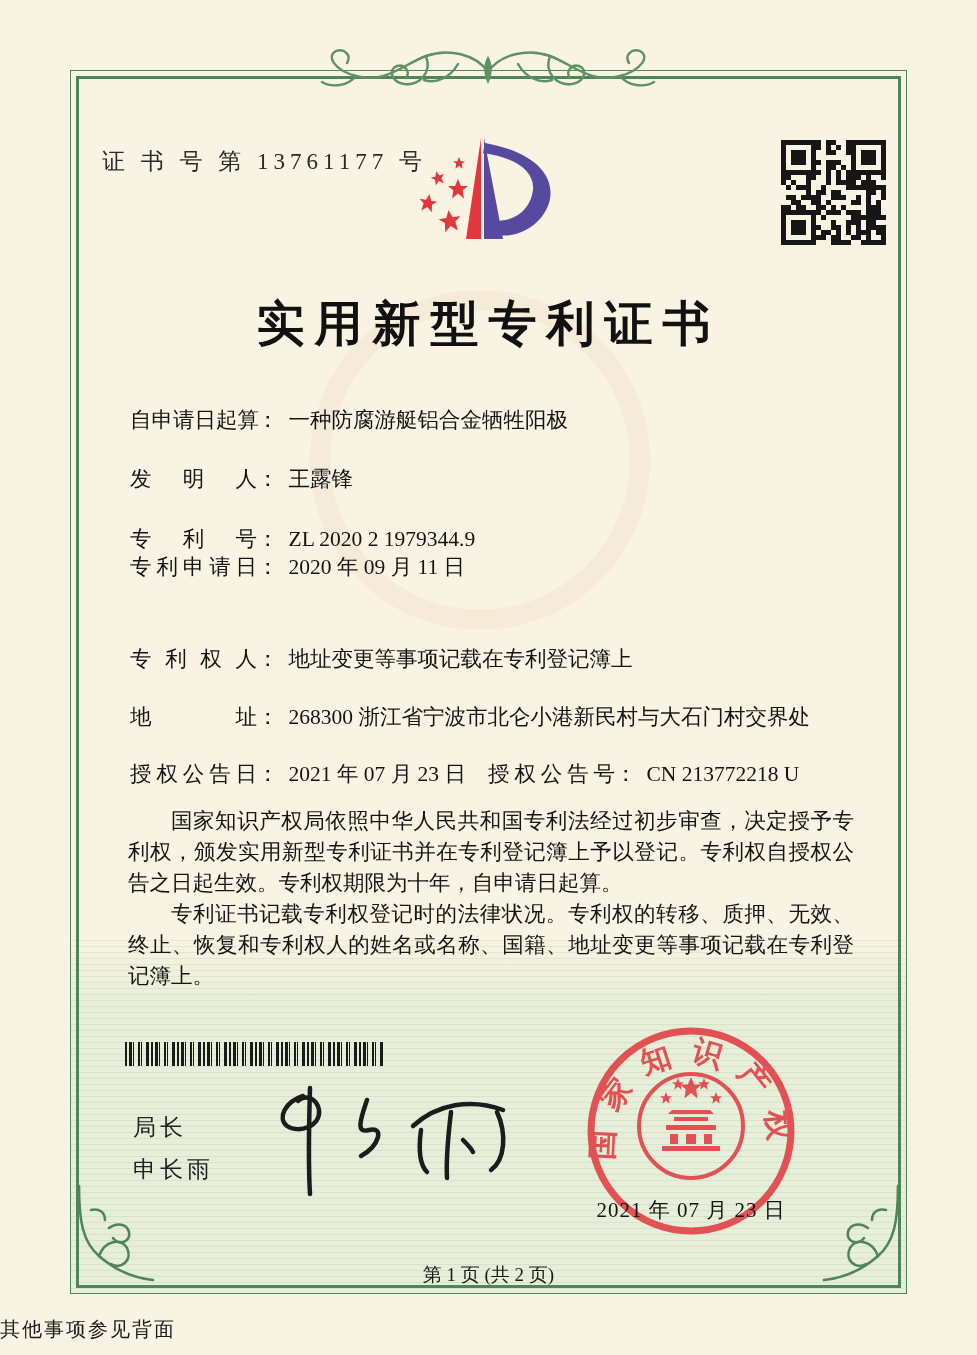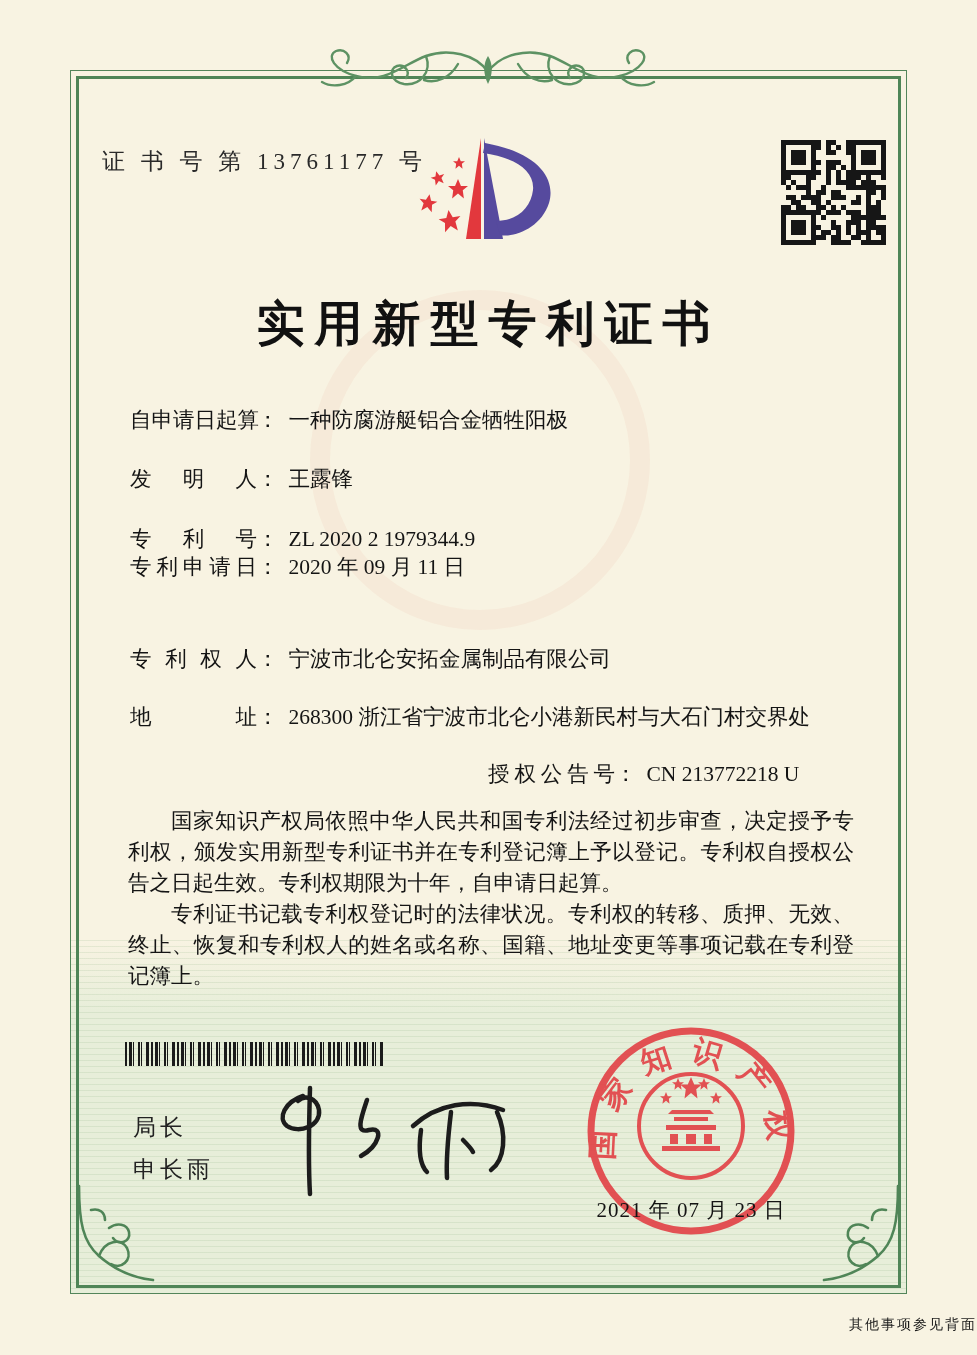--- a/index.html
+++ b/index.html
@@ -62,22 +62,22 @@
   .signer-name { position:absolute; left:133px; top:1154px; font-size:23px; letter-spacing:4px;
     font-family:"Liberation Sans","DejaVu Sans",sans-serif; color:#222; }
   .signature { position:absolute; left:265px; top:1082px; }
 
   .seal { position:absolute; left:582px; top:1022px; width:218px; height:218px; }
   .seal-date { position:absolute; left:582px; top:1196px; width:218px; text-align:center;
     font-size:21px; letter-spacing:1px; color:#131313; }
 
   .page-indicator { position:absolute; left:0; top:1262px; width:100%; text-align:center;
     font-size:19px; color:#1a1a1a; }
-  .back-note { position:absolute; left:0; top:1316px; width:100%; text-align:right;
-    font-size:14px; color:#1a1a1a; letter-spacing:2px; }
+  .back-note { position:absolute; left:0; top:1316px; width:100%; text-align:left;
+    font-size:20px; color:#1a1a1a; letter-spacing:2px; }
 </style>
 </head>
 <body>
 
 <div class="page">
 
   <div class="watermark"></div>
   <div class="band"></div>
   <div class="frame-outer"></div>
   <div class="frame-inner"></div>
@@ -401,24 +401,27 @@
   <div class="field" style="top:464px">
     <span class="lbl">发明人</span><span class="col">：</span><span>王露锋</span>
   </div>
   <div class="field" style="top:524px">
     <span class="lbl">专利号</span><span class="col">：</span><span>ZL 2020 2 1979344.9</span>
   </div>
   <div class="field" style="top:552px">
     <span class="lbl">专利申请日</span><span class="col">：</span><span>2020 年 09 月 11 日</span>
   </div>
   <div class="field" style="top:644px">
-    <span class="lbl">专利权人</span><span class="col">：</span><span>宁波市北仑安拓金属制品有限公司</span>
+    <span class="lbl">专利权人</span><span class="col">：</span><span>地址变更等事项记载在专利登记簿上</span>
   </div>
   <div class="field" style="top:702px">
     <span class="lbl">地址</span><span class="col">：</span><span>268300  浙江省宁波市北仑小港新民村与大石门村交界处</span>
+  </div>
+  <div class="field" style="top:759px">
+    <span class="lbl">授权公告日</span><span class="col">：</span><span>2021 年 07 月 23 日</span>
   </div>
   <div class="field right2" style="top:759px">
     <span class="lbl">授权公告号</span><span class="col">：</span><span>CN 213772218 U</span>
   </div>
 
   <div class="body-text">
     <p>国家知识产权局依照中华人民共和国专利法经过初步审查，决定授予专利权，颁发实用新型专利证书并在专利登记簿上予以登记。专利权自授权公告之日起生效。专利权期限为十年，自申请日起算。</p>
     <p>专利证书记载专利权登记时的法律状况。专利权的转移、质押、无效、终止、恢复和专利权人的姓名或名称、国籍、地址变更等事项记载在专利登记簿上。</p>
   </div>
 
@@ -462,15 +465,16 @@
         <rect x="84" y="103" width="50" height="5"></rect>
         <rect x="88" y="112" width="8" height="10"></rect>
         <rect x="104" y="112" width="10" height="10"></rect>
         <rect x="122" y="112" width="8" height="10"></rect>
         <rect x="80" y="124" width="58" height="5"></rect>
       </g>
     </g>
   </svg>
   <div class="seal-date">2021 年 07 月 23 日</div>
 
+  <div class="page-indicator">第 1 页 (共 2 页)</div>
   <div class="back-note">其他事项参见背面</div>
 
 </div>
 
 </body></html>

